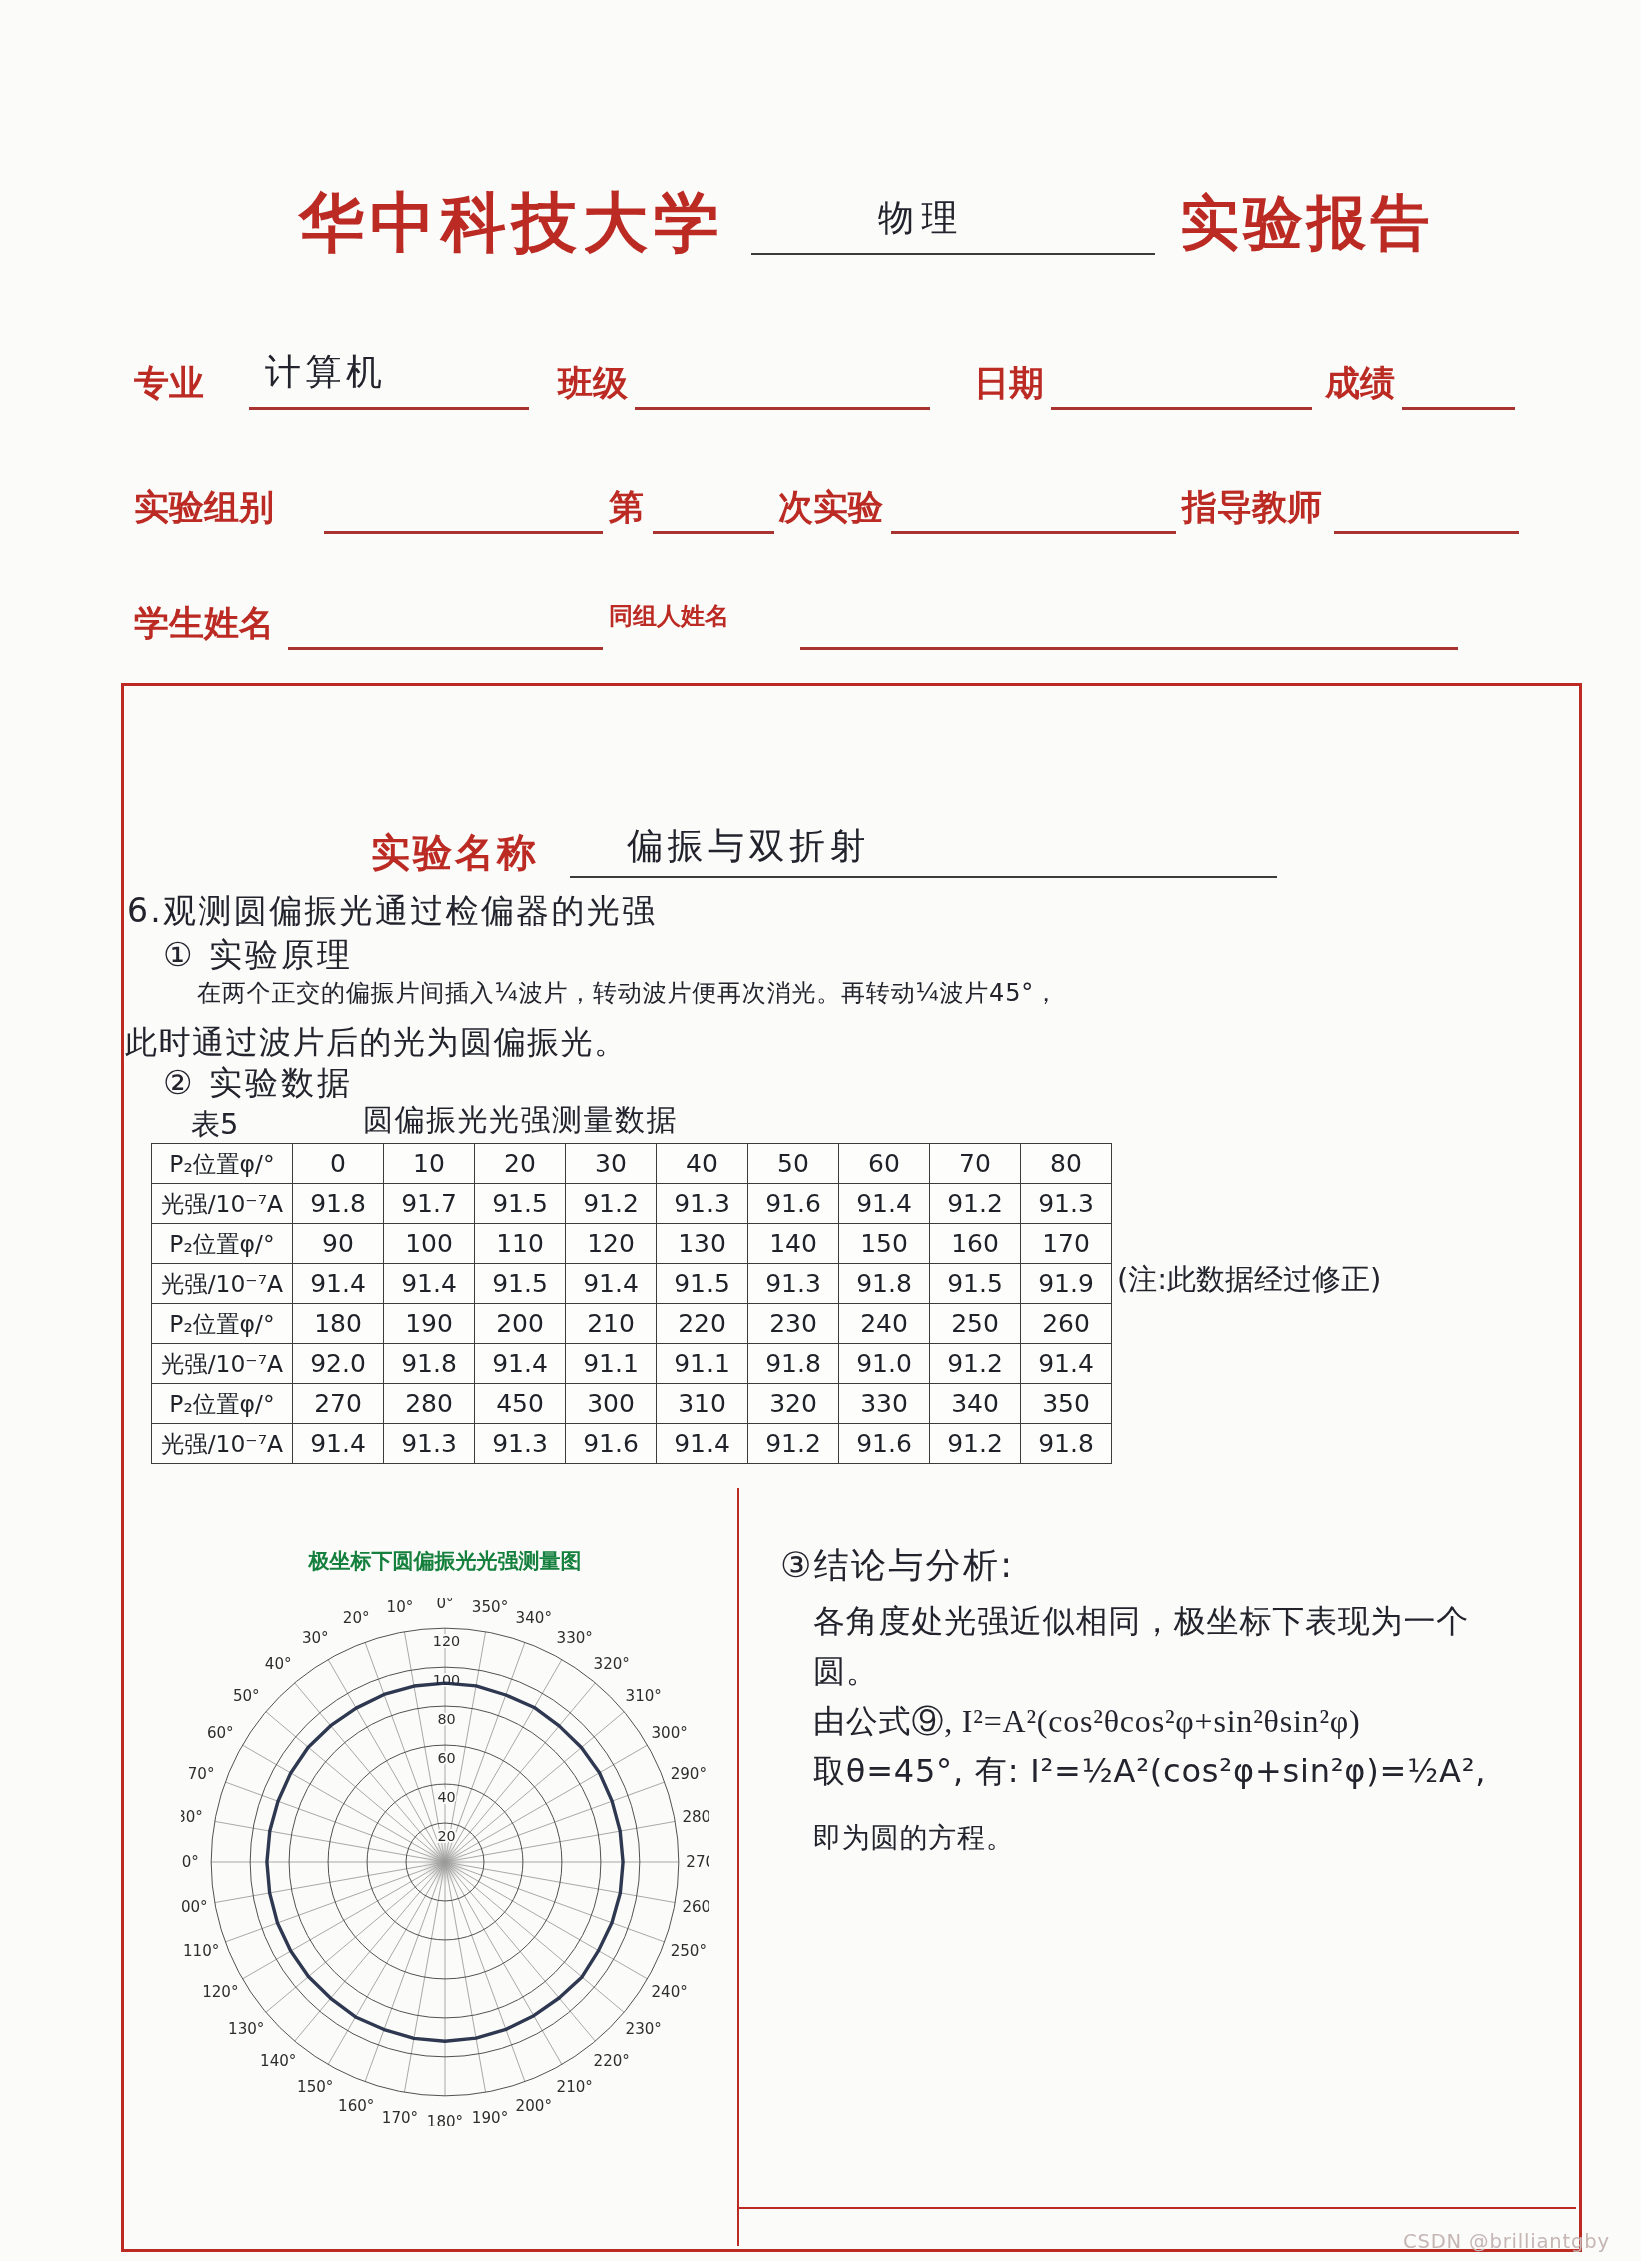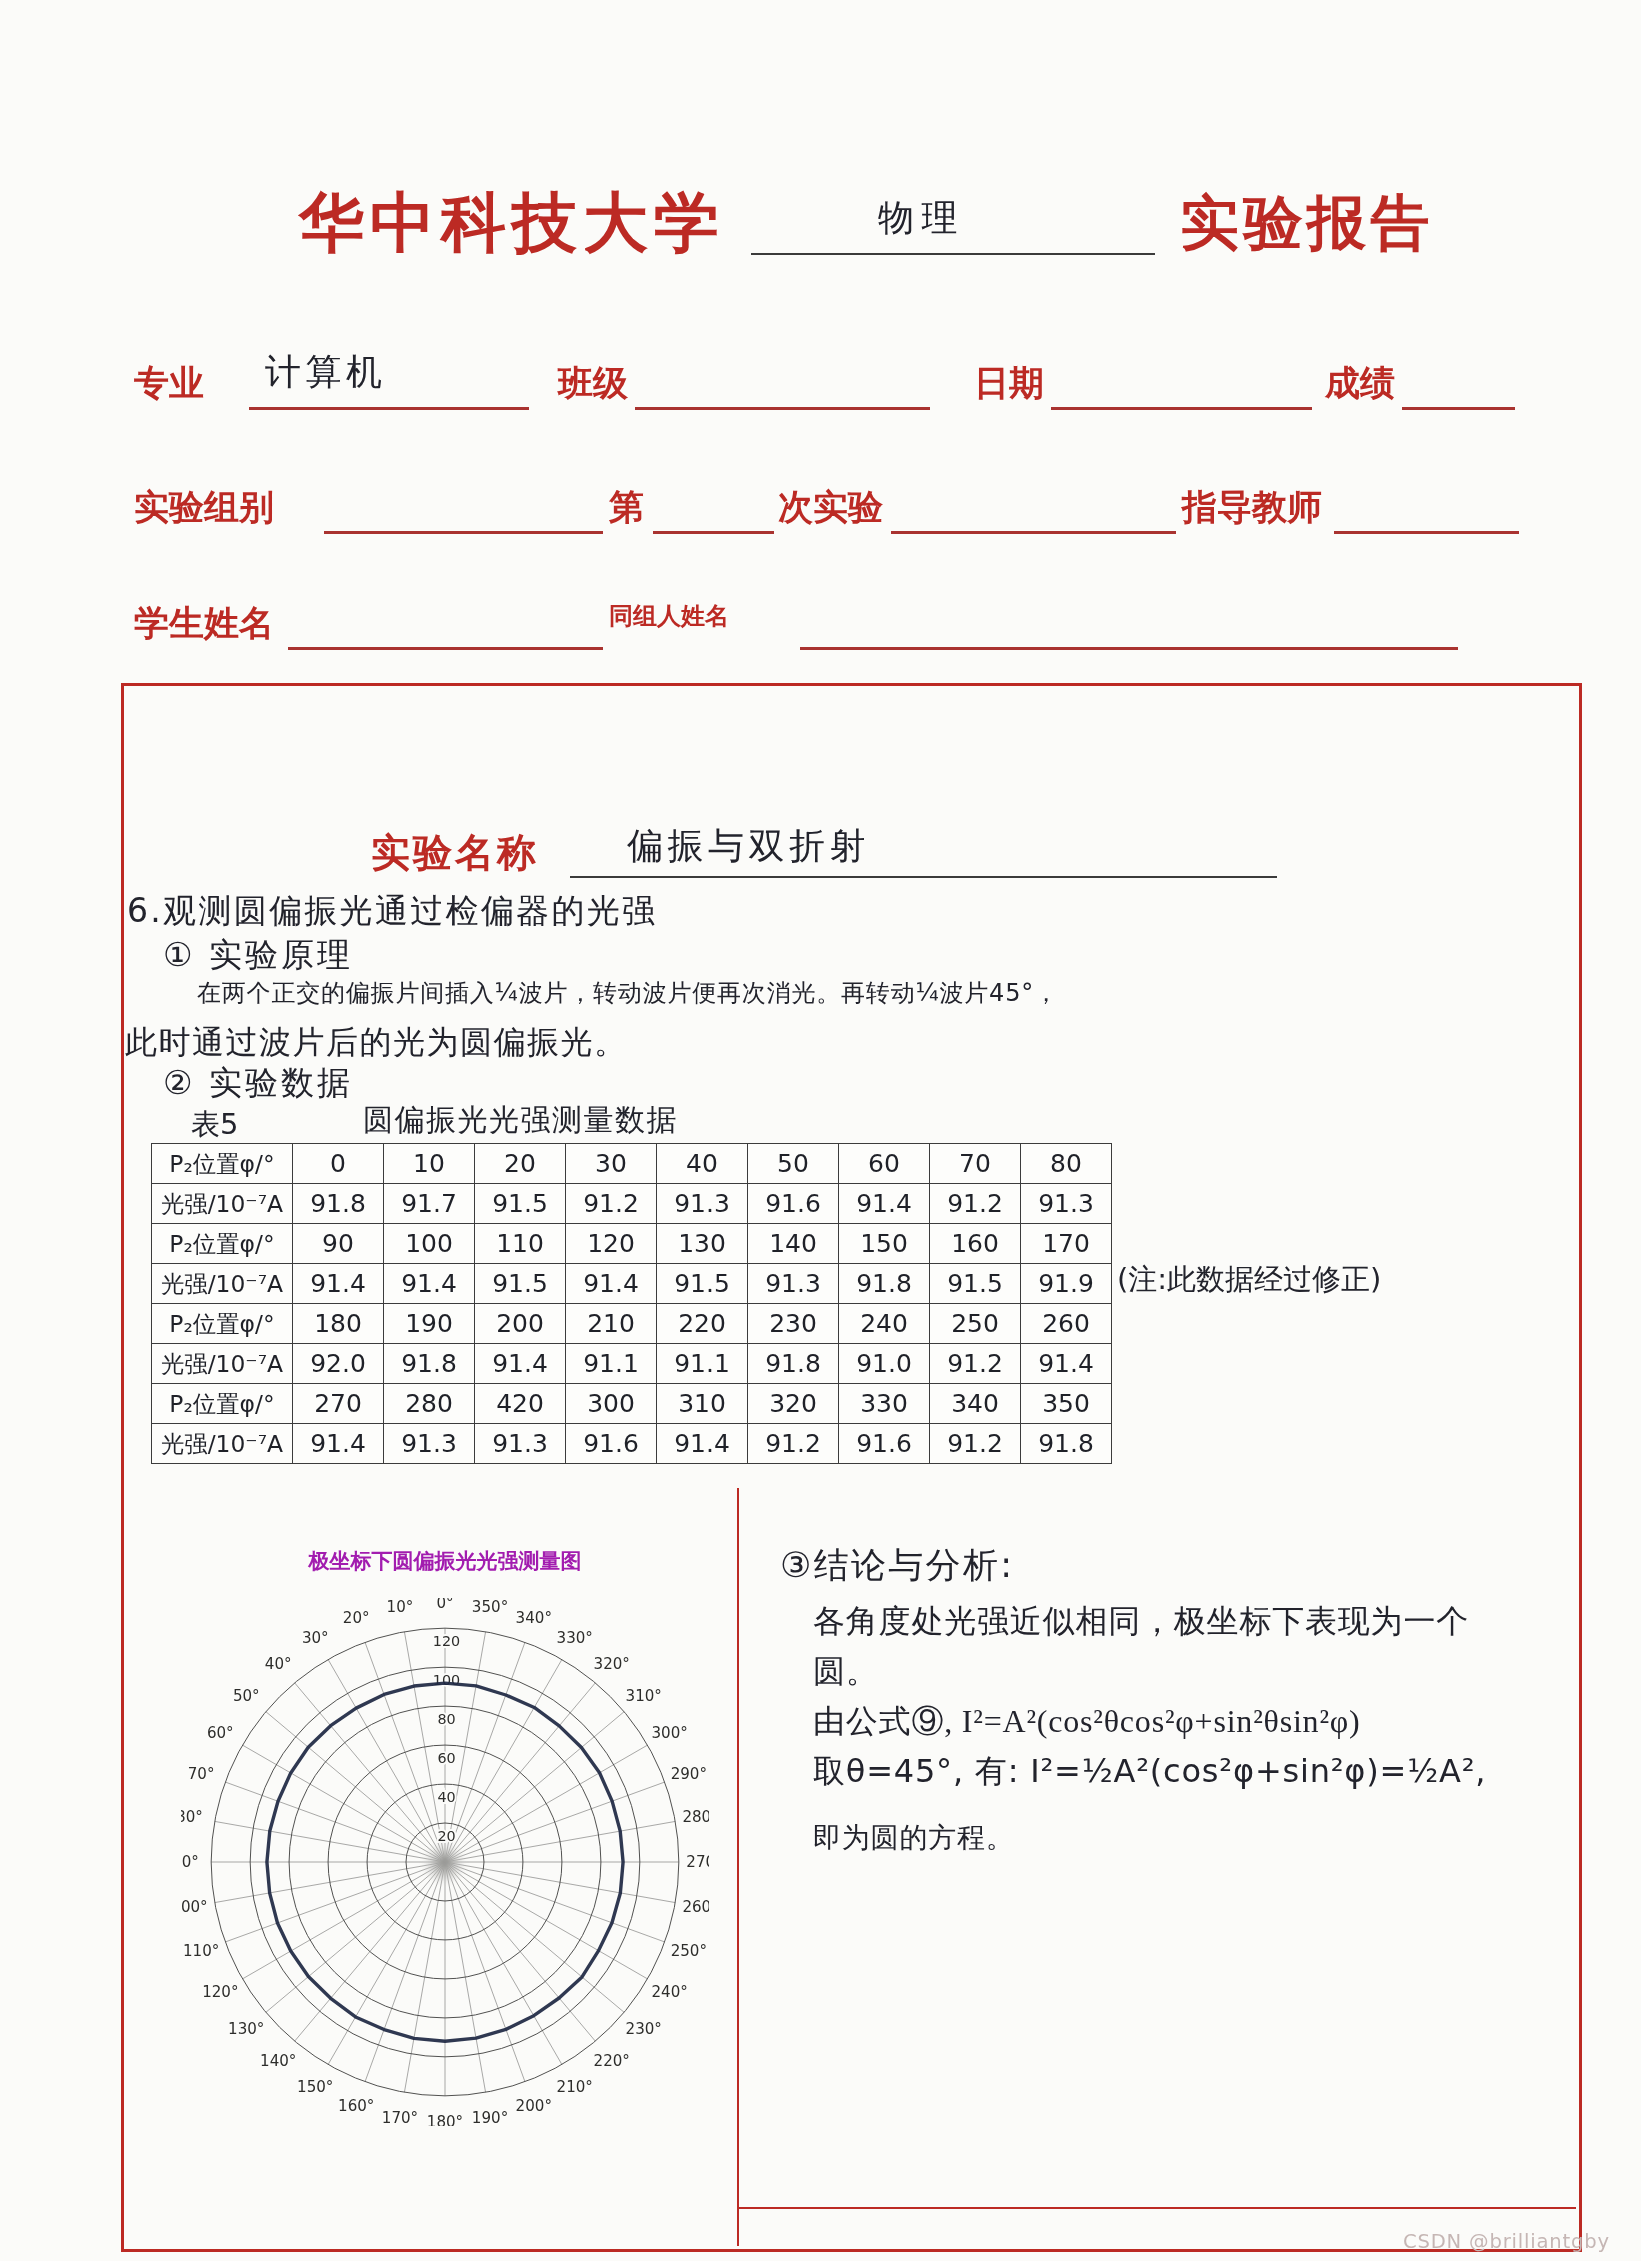--- a/index.html
+++ b/index.html
@@ -9,21 +9,21 @@
   .red{font-family:"DejaVu Serif",serif;color:#bc2a24;font-weight:700;}
   .hand{font-family:"DejaVu Sans",sans-serif;color:#22232c;}
   .uline{position:absolute;border-bottom:3px solid #a93330;height:0;}
   .uline.dark{border-bottom:2.3px solid #3b3b3b;}
   .redbox{position:absolute;border:3px solid #bc2a24;background:transparent;}
   .redline{position:absolute;background:#bc2a24;}
   .datatable{position:absolute;left:151px;top:1143px;border-collapse:collapse;background:#fdfdfb;}
   .datatable td{border:1.5px solid #3c3c3c;width:90px;height:39px;text-align:center;
                 font-size:25px;color:#1f2128;padding:0;}
   .datatable td.rowhead{width:140px;font-size:23.4px;}
-  .charttitle{font-weight:600;color:#a21caf;font-family:Liberation Mono, monospace;}
+  .charttitle{font-weight:600;color:#15803d;font-family:Liberation Mono, monospace;}
   .wm{color:#c5b6b4;font-size:19.6px;letter-spacing:0.8px;}
   svg text{font-family:"DejaVu Sans",sans-serif;}
 </style>
 </head>
 <body>
 
 <div id="page">
 
   <div class="abs red" style="left:262px;top:179px;font-size:65px;letter-spacing:6px;margin-left:37px;">华中科技大学</div>
   <div class="uline dark" style="left:751px;top:253px;width:404px;"></div>
@@ -148,21 +148,21 @@
           <td>91.1</td>
           <td>91.8</td>
           <td>91.0</td>
           <td>91.2</td>
           <td>91.4</td>
         </tr>
         <tr>
           <td class="rowhead hand">P₂位置φ/°</td>
           <td>270</td>
           <td>280</td>
-          <td>420</td>
+          <td>450</td>
           <td>300</td>
           <td>310</td>
           <td>320</td>
           <td>330</td>
           <td>340</td>
           <td>350</td>
         </tr>
         <tr>
           <td class="rowhead hand">光强/10⁻⁷A</td>
           <td>91.4</td>

